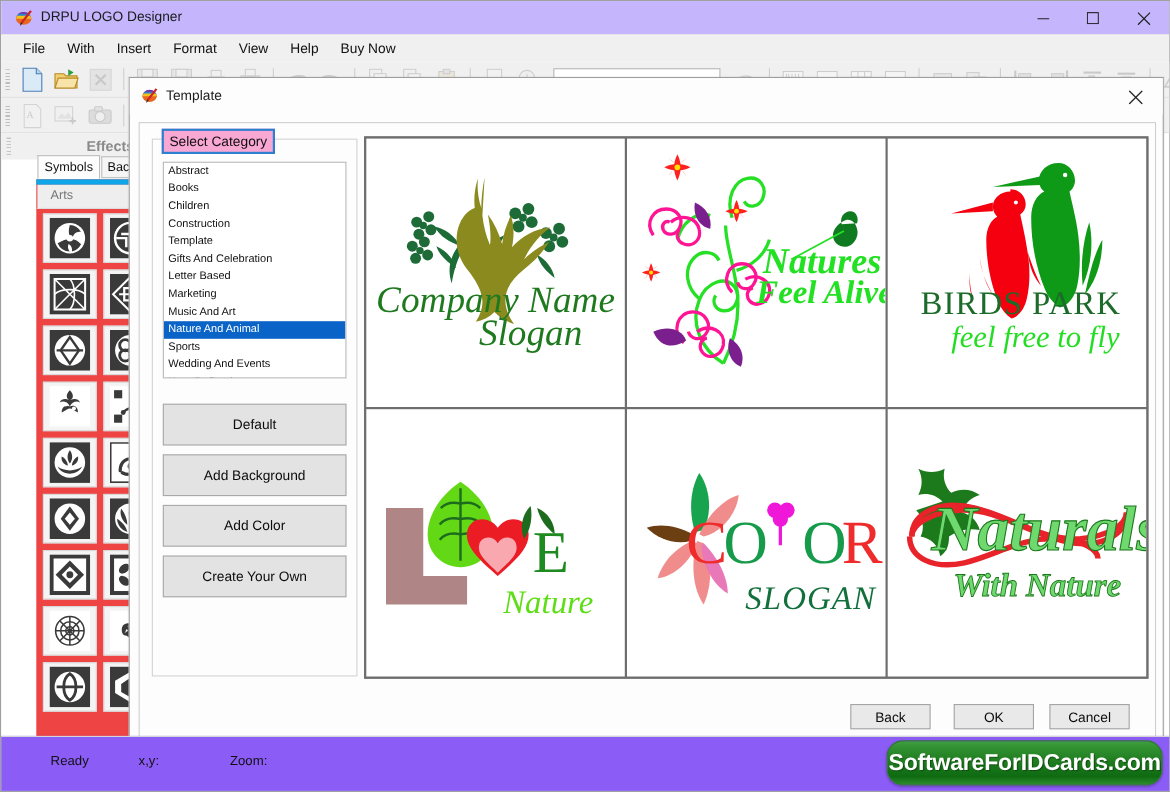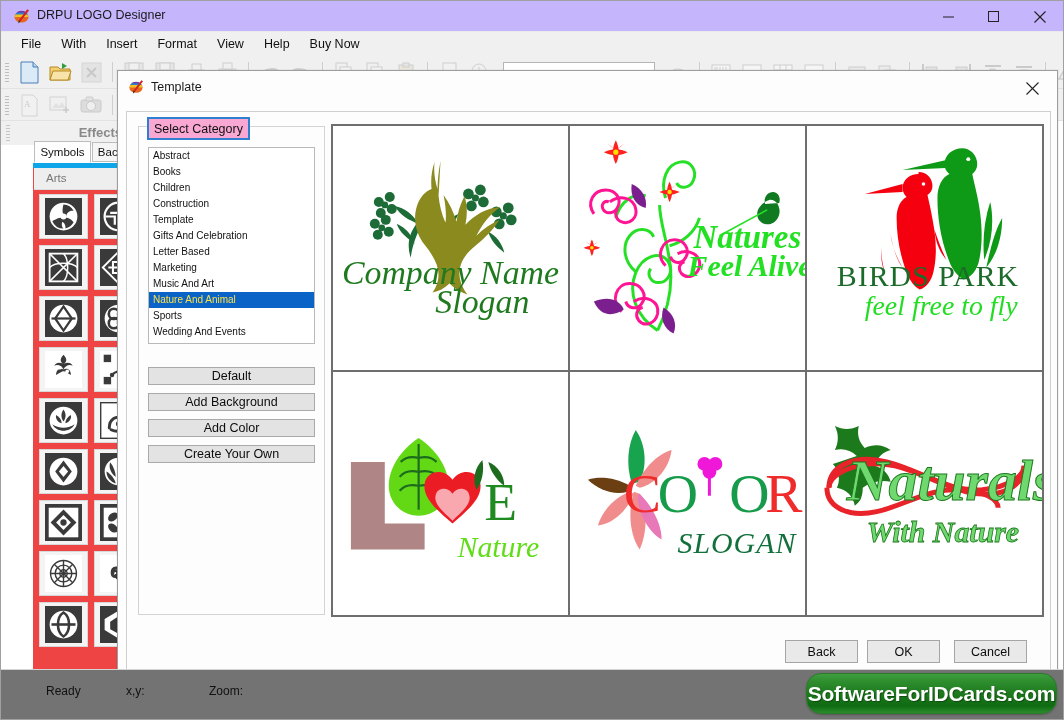--- a/index.html
+++ b/index.html
@@ -58,21 +58,21 @@
               border-right:1px solid #c8c8c8;border-top:5px solid #0ea5e9;box-sizing:border-box;margin-left:32px;}
   .arts-hdr{position:absolute;left:1px;top:0;width:118px;height:22px;background:#eeeeee;
             border-bottom:1px solid #dcdcdc;box-sizing:border-box;}
   .arts-hdr span{position:absolute;left:12px;top:4px;font-size:11.5px;color:#777;}
   .symgrid{position:absolute;left:6px;top:26px;width:112px;display:flex;flex-wrap:wrap;gap:6px 6px;}
   .symcell{width:49px;height:45px;background:#f4f4f4;border:1px solid #d8d8d8;
            display:flex;align-items:center;justify-content:center;box-sizing:border-box;}
   .symcell svg{display:block;}
 
   
-  .statusbar{position:absolute;left:0;bottom:0;width:1064px;height:50px;background:#737373;
+  .statusbar{position:absolute;left:0;bottom:0;width:1064px;height:50px;background:#8b5cf6;
              border-top:1px solid #d4d4d4;box-sizing:border-box;}
   .st-text{position:absolute;top:14px;font-size:12px;color:#111;}
   .st-ready{left:45px;}
   .st-xy{left:125px;}
   .st-zoom{left:208px;}
   .watermark{position:absolute;right:8px;bottom:5px;width:249px;height:39px;border-radius:15px;
              background:linear-gradient(to bottom,#3f9e3f 0%,#2f8f2f 18%,#1d7a1d 50%,#0f6b12 82%,#2b8c2b 100%);
              border:1px solid #2a7a2a;display:flex;align-items:center;justify-content:center;
              box-shadow:0 1px 2px rgba(0,0,0,.25);}
   .watermark span{color:#fff;font-size:21px;font-weight:bold;letter-spacing:-.2px;
@@ -91,38 +91,38 @@
 
   
   .groupbox{position:absolute;left:11px;top:14px;width:187px;height:489px;
             border:1px solid #d3d3d3;box-sizing:border-box;}
   .gb-legend{position:absolute;left:8px;top:-10px;height:19px;padding:0 5px;background:#f9a8d4;
              border:2px solid #2f7fd0;display:flex;align-items:center;font-size:12.5px;color:#101010;}
   .catlist{position:absolute;left:9px;top:20px;width:167px;height:197px;background:#fff;
            border:1px solid #b9b9b9;box-sizing:border-box;overflow:hidden;}
   .catitem{height:16px;line-height:16px;padding-left:4px;font-size:10px;color:#101010;
            white-space:nowrap;}
-  .catitem.sel{background:#0a64c8;color:#fde047;}
+  .catitem.sel{background:#0a64c8;color:#ffffff;}
   .gbtns{position:absolute;left:9px;top:240px;width:167px;display:flex;flex-direction:column;gap:8px;}
-  .gbtn{height:18px;background:#e3e3e3;border:1px solid #a9a9a9;display:flex;align-items:center;
+  .gbtn{height:38px;background:#e3e3e3;border:1px solid #a9a9a9;display:flex;align-items:center;
         justify-content:center;font-size:12.5px;color:#0c0c0c;box-sizing:border-box;}
 
   
   .tplgrid{position:absolute;left:204px;top:12px;width:713px;height:493px;
            display:grid;grid-template-columns:1fr 1fr 1fr;grid-template-rows:1fr 1fr;
            border:2px solid #6e6e6e;box-sizing:border-box;background:#6e6e6e;gap:2px;}
   .tpl{background:#fff;position:relative;overflow:hidden;}
   .tpl svg{position:absolute;left:0;top:0;width:100%;height:100%;}
 
   
   .dlgfooter{position:absolute;left:0;bottom:10px;width:100%;height:24px;}
   .fbtn{position:absolute;top:0;width:73px;height:23px;background:#e9e9e9;border:1px solid #a5a5a5;
         display:flex;align-items:center;justify-content:center;font-size:12.5px;color:#0c0c0c;
         box-sizing:border-box;}
-  .fb-back{right:192px;}
+  .fb-back{right:204px;}
   .fb-ok{right:110px;}
   .fb-cancel{right:23px;}
 </style>
 </head>
 <body>
 
 <div id="app">
 
   <div class="titlebar">
     <span class="tb-icon">

